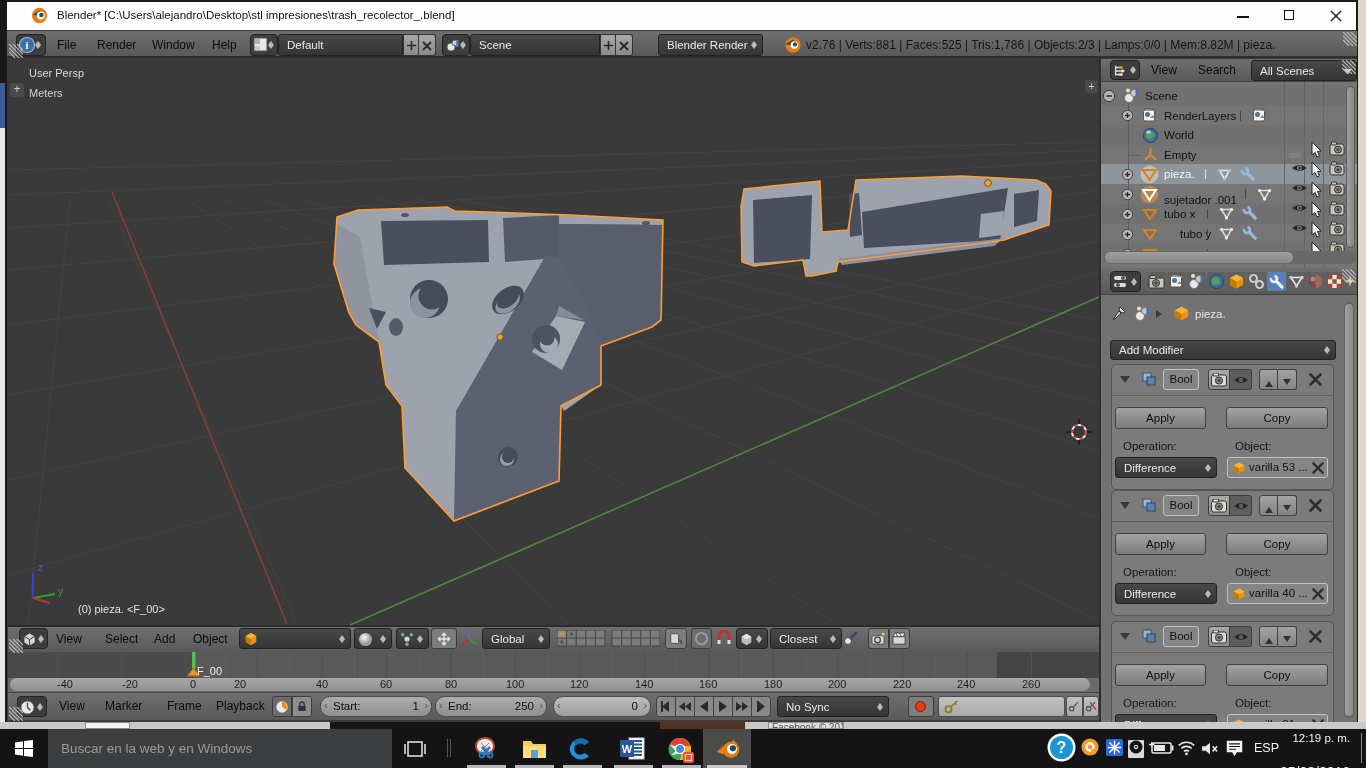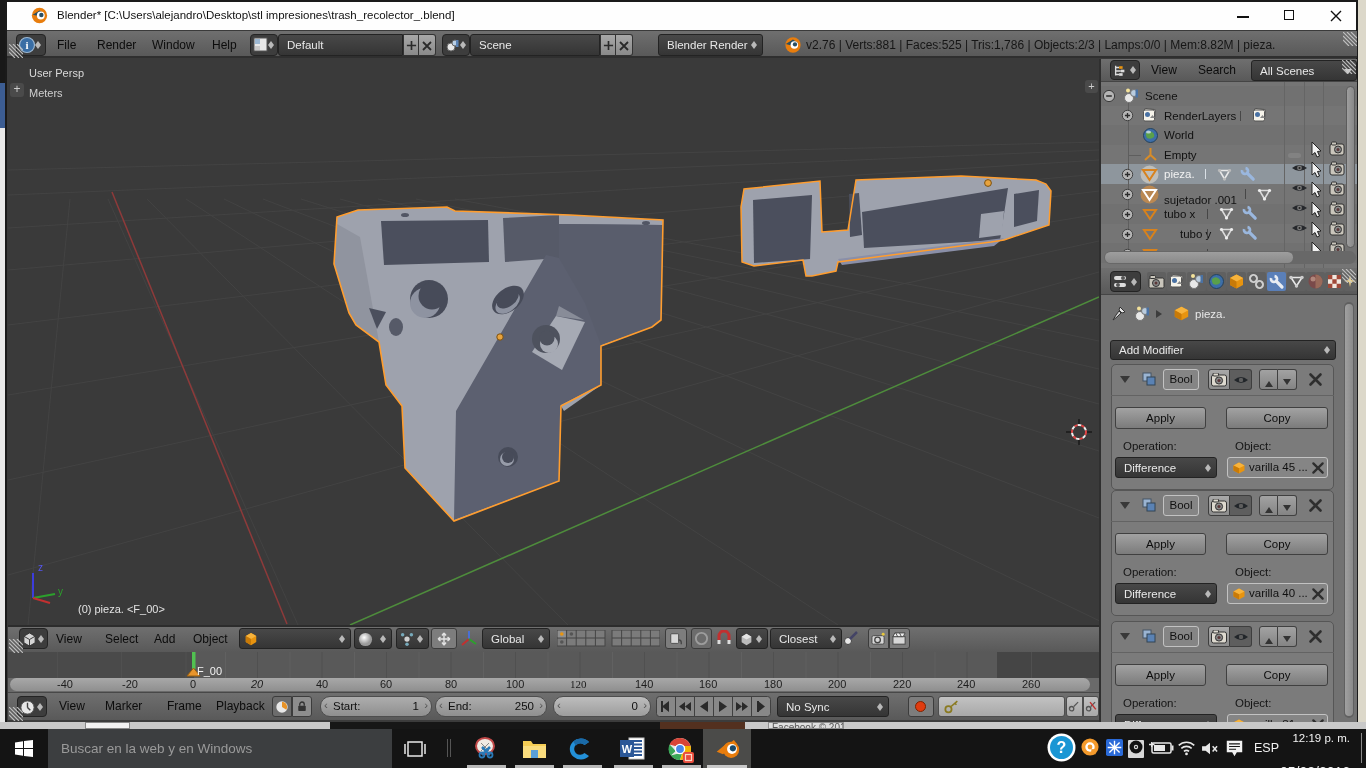--- a/index.html
+++ b/index.html
@@ -423,26 +423,26 @@
  </svg>
  <div class="txt" style="left:189px;top:13px;font-size:11px;color:#f2f2f2;">F_00</div>
 </div>
 
 <div class="abs" style="left:8px;top:678px;width:1091px;height:14px;background:#6a6a6a;">
  <div class="abs" style="left:2px;top:0px;width:1080px;height:13px;background:linear-gradient(#a8a8a8,#8f8f8f);border-radius:7px;"></div>
  <div class="abs" style="left:0;top:0;width:1091px;height:14px;font-size:11px;color:#1d1d1d;">
   <span class="txt" style="left:49px;top:0px;">-40</span>
   <span class="txt" style="left:114px;top:0px;">-20</span>
   <span class="txt" style="left:182px;top:0px;">0</span>
-  <span class="txt" style="left:243px;top:0px;font-style:italic;">20</span>
+  <span class="txt" style="left:226px;top:0px;">20</span>
   <span class="txt" style="left:308px;top:0px;">40</span>
   <span class="txt" style="left:372px;top:0px;">60</span>
   <span class="txt" style="left:437px;top:0px;">80</span>
   <span class="txt" style="left:498px;top:0px;">100</span>
-  <span class="txt" style="left:562px;top:0px;font-family:Liberation Serif, serif;">120</span>
+  <span class="txt" style="left:562px;top:0px;">120</span>
   <span class="txt" style="left:627px;top:0px;">140</span>
   <span class="txt" style="left:691px;top:0px;">160</span>
   <span class="txt" style="left:756px;top:0px;">180</span>
   <span class="txt" style="left:820px;top:0px;">200</span>
   <span class="txt" style="left:885px;top:0px;">220</span>
   <span class="txt" style="left:949px;top:0px;">240</span>
   <span class="txt" style="left:1014px;top:0px;">260</span>
  </div>
 </div>
 
@@ -948,21 +948,21 @@
   <div class="ddark" style="left:4px;top:93px;width:102px;height:21px;">
         <div class="lbl">Difference</div>
         <div class="ud"></div>
       </div>
   <div class="abs mfld" style="left:116px;top:93px;width:101px;height:21px;">
    <svg width="14" height="14" viewBox="0 0 19 19" style="position:absolute;left:4px;top:3px;">
           <path d="M9.5 2 L17 6 L17 13 L9.5 17 L2 13 L2 6 Z" fill="#e8940f"></path>
           <path d="M2 6 L9.5 10 L17 6 L9.5 2 Z" fill="#f7b33c"></path>
           <path d="M9.5 10 L9.5 17 L2 13 L2 6 Z" fill="#c87a08"></path>
         </svg>
-   <span style="position:absolute;left:21px;top:3px;">varilla 45 ...</span>
+   <span style="position:absolute;left:21px;top:3px;">varilla 53 ...</span>
    <svg style="position:absolute;right:2px;top:3px;" width="14" height="14" viewBox="0 0 15 15">
           <path d="M2.5 2.5 L12.5 12.5 M12.5 2.5 L2.5 12.5" stroke="#2e2e2e" stroke-width="2.4" stroke-linecap="round"></path>
         </svg>
   </div>
  </div>
  <div class="abs mpanel" style="left:10px;top:222px;width:223px;height:126px;">
   <div class="abs mbox" style="left:0;top:0;width:223px;height:126px;"></div>
   <div class="abs msep" style="left:0;top:31px;width:223px;height:1px;"></div>
   <div class="abs mtri" style="left:9px;top:12px;"></div>
   <svg class="abs" style="left:30px;top:7px;" width="16" height="16" viewBox="0 0 16 16">

